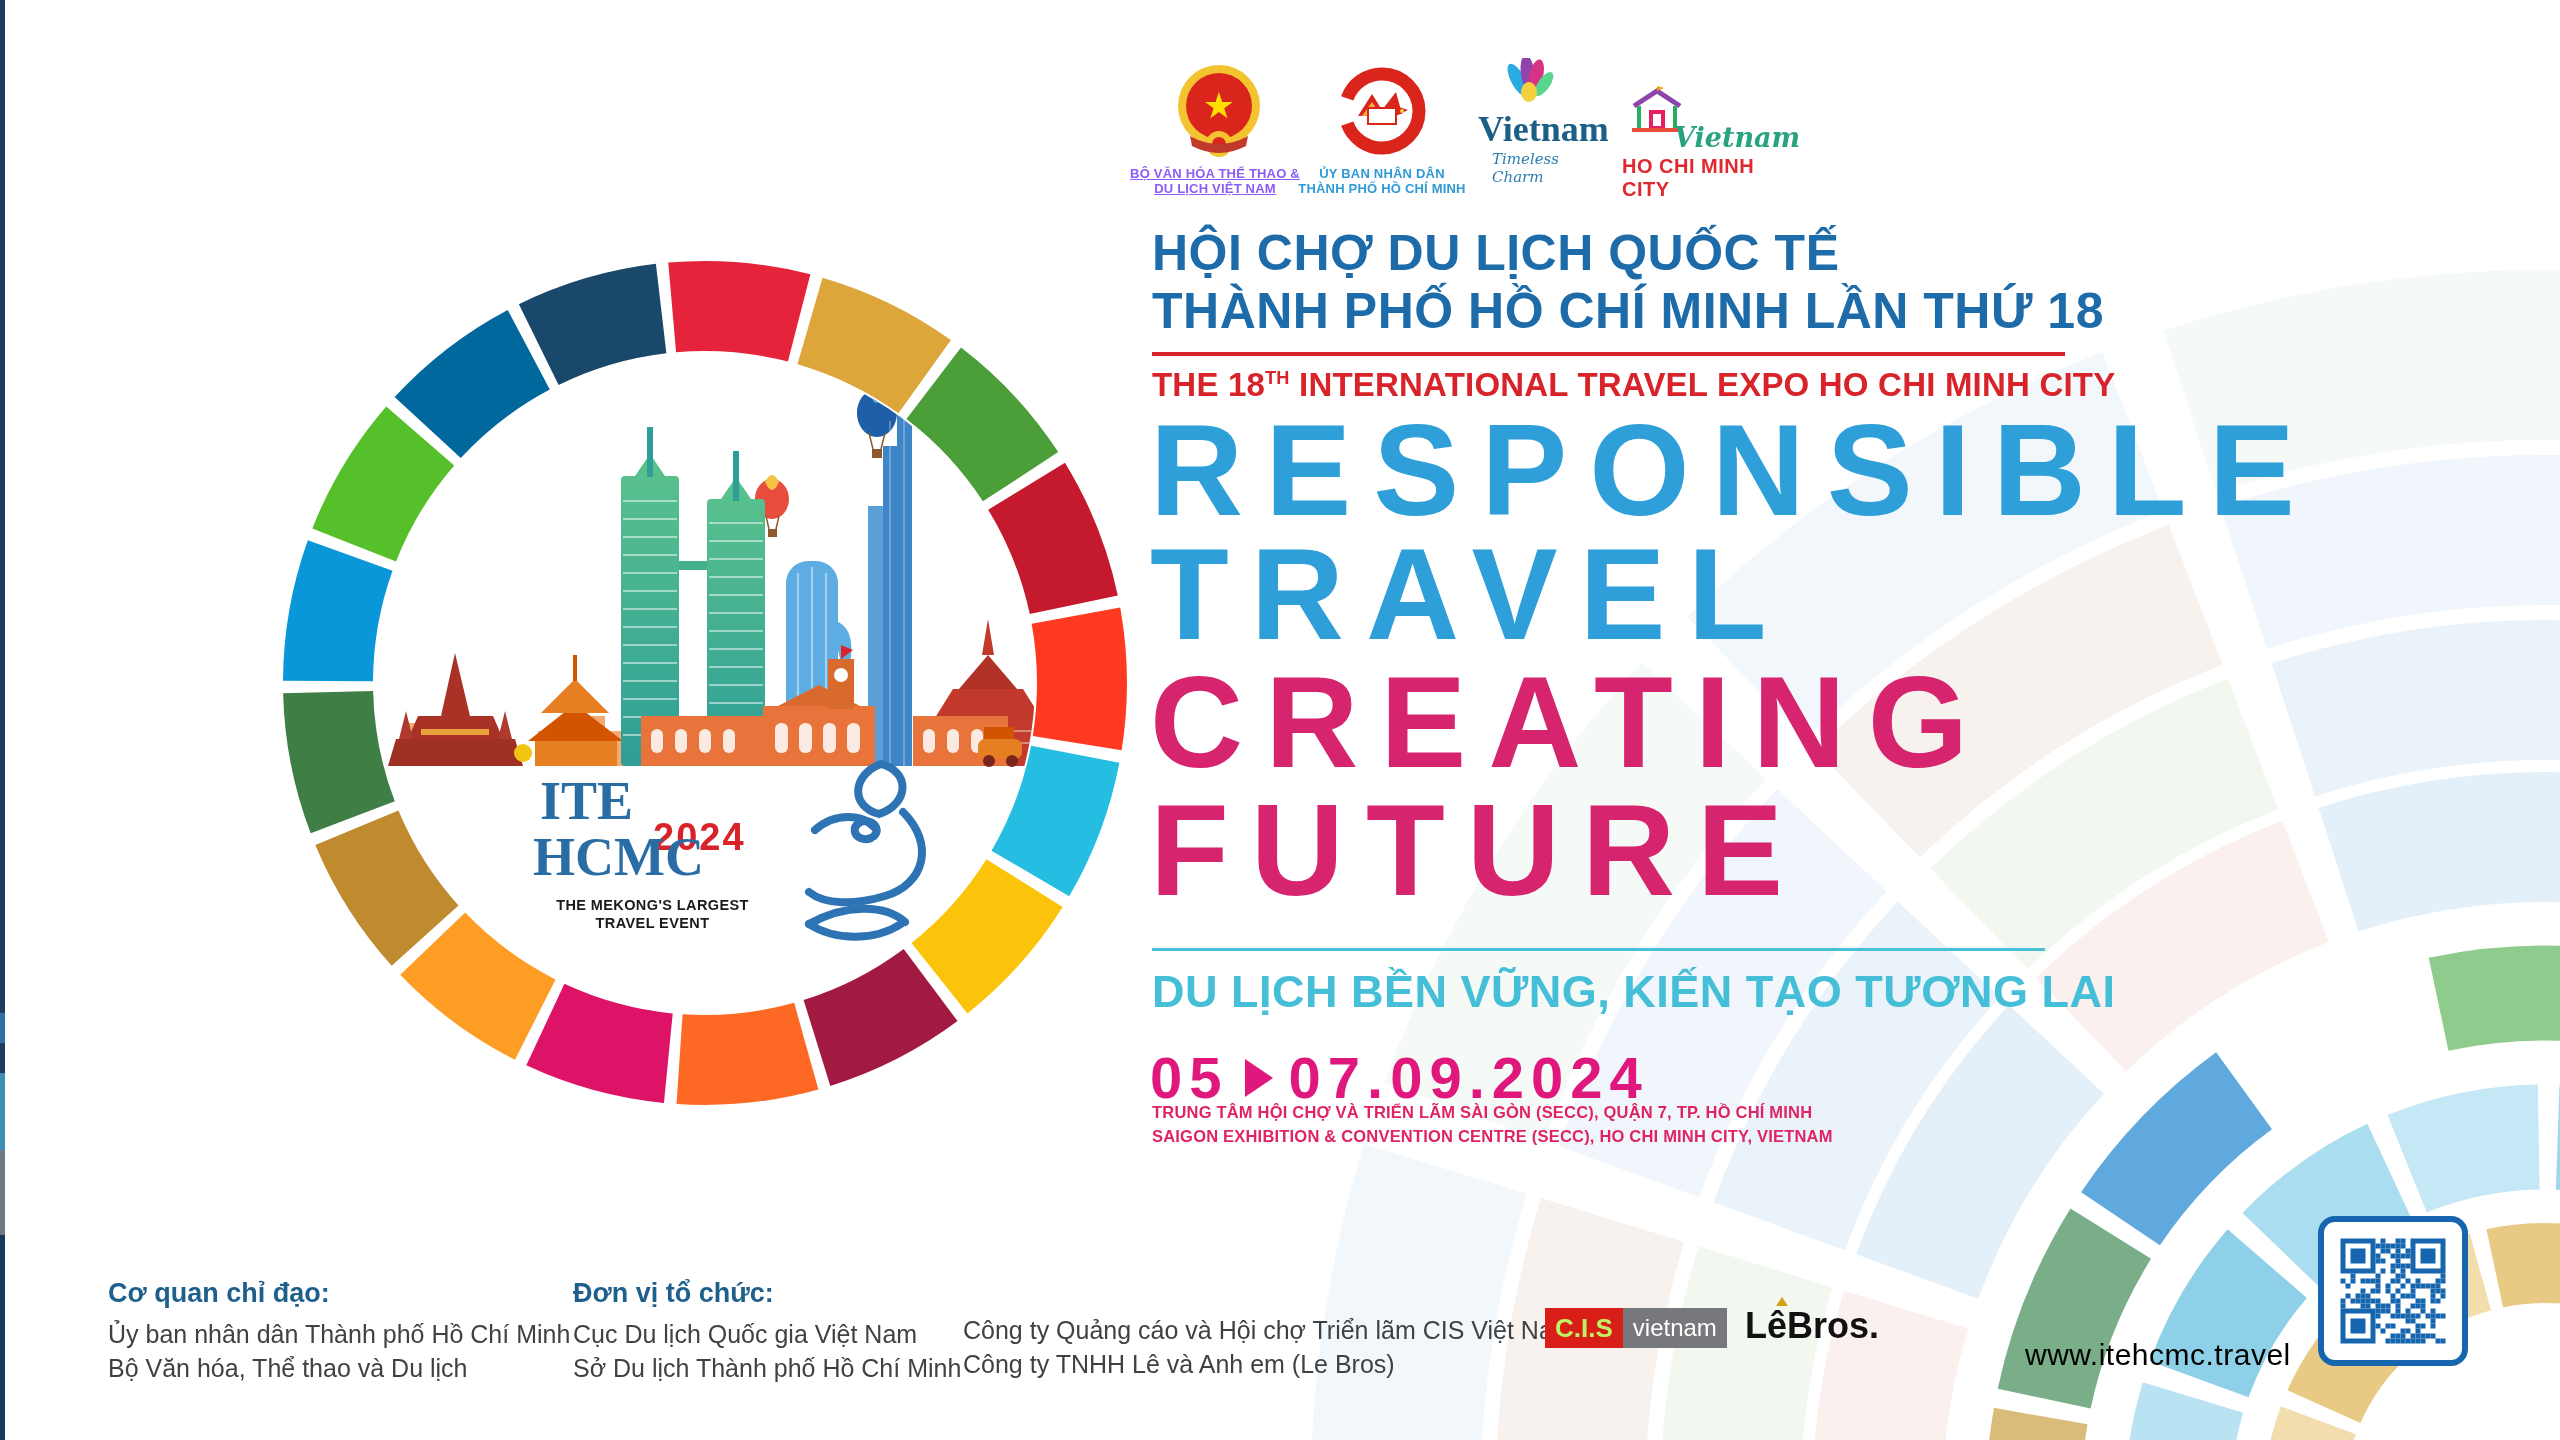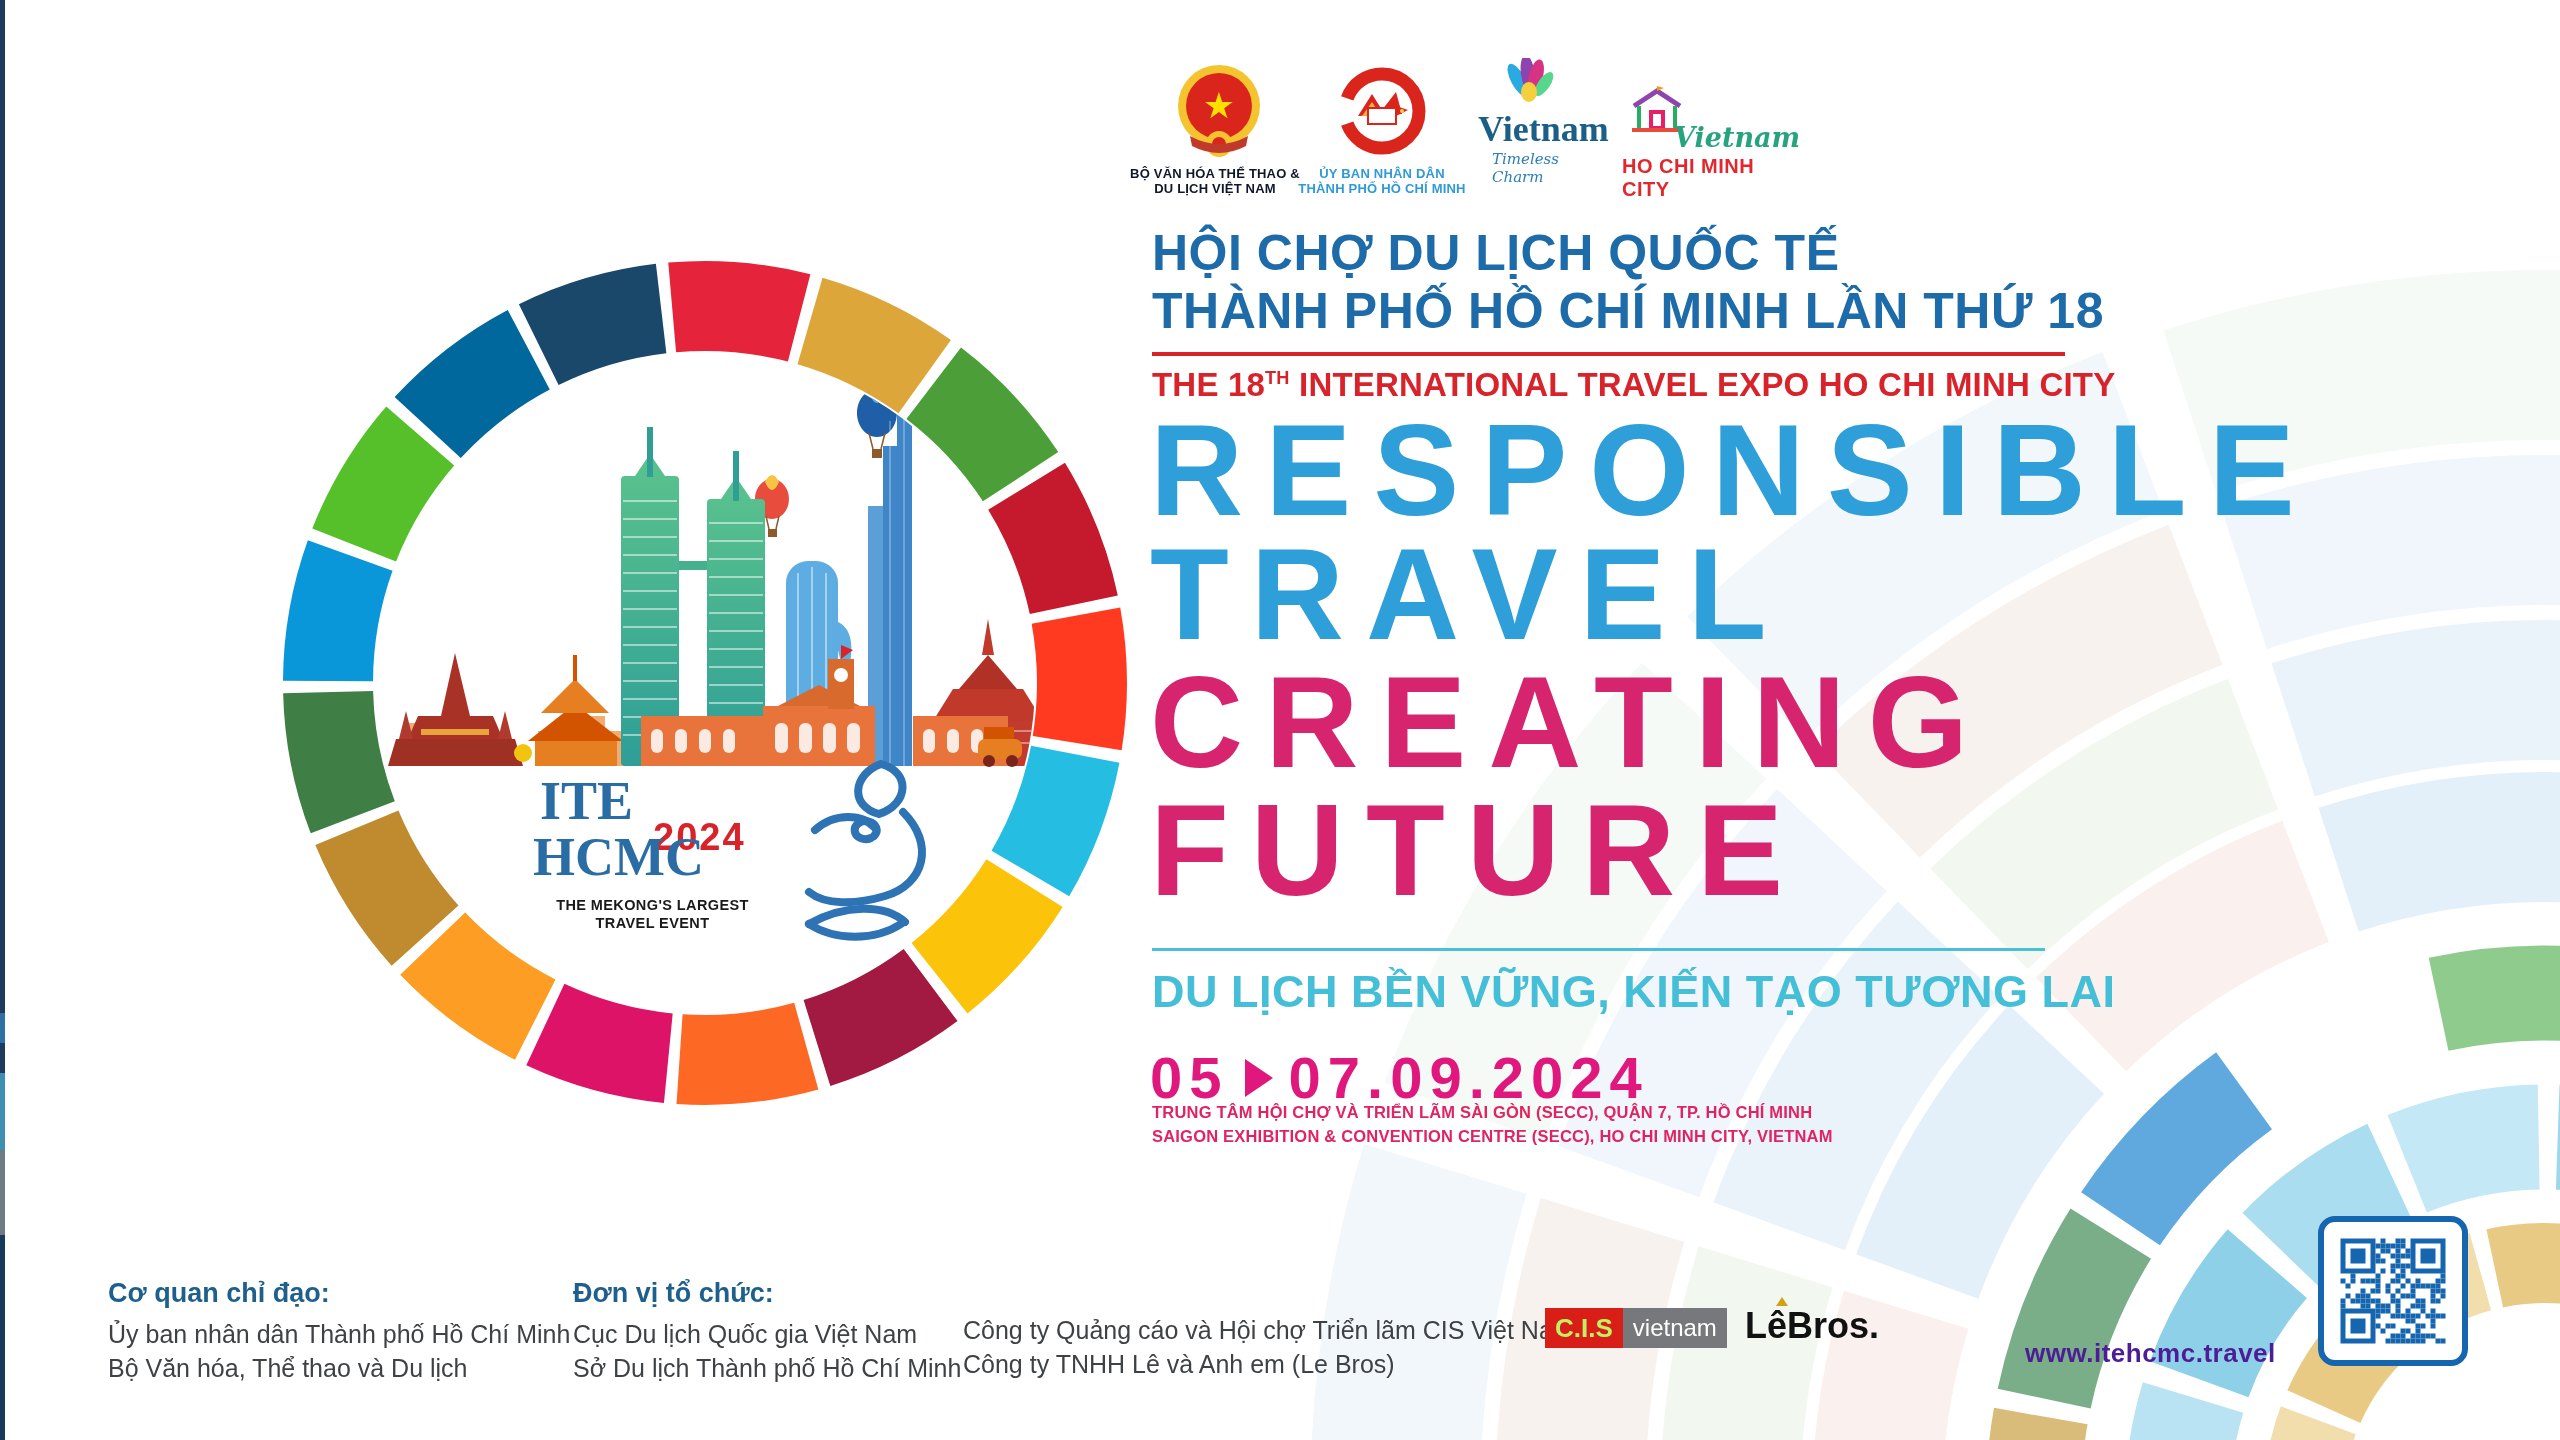--- a/index.html
+++ b/index.html
@@ -6,21 +6,21 @@
   .page{position:relative;width:2560px;height:1440px;background:#ffffff;overflow:hidden;
         font-family:"Liberation Sans",sans-serif;}
   .abs{position:absolute;}
   
   #leftStrip{left:0;top:0;width:5px;height:1440px;z-index:3;}
   #leftStrip div{width:100%;}
   
   #cornerArcs{left:0;top:0;width:2560px;height:1440px;z-index:0;pointer-events:none;}
   
   .logo-caption{font-weight:bold;font-size:13px;line-height:15px;text-align:center;letter-spacing:.2px;}
-  .cap-dark{color:#0f172a;}
+  .cap-dark{color:#8b5cf6;text-decoration:underline;}
   .cap-light{color:#2F9AD6;}
   .vn-word{font-family:"Liberation Serif",serif;font-weight:bold;font-size:36px;color:#1B5E86;}
   .vn-tag{font-family:"DejaVu Serif",serif;font-style:italic;font-size:15px;color:#2C7FB0;}
   .vib-script{font-family:"DejaVu Serif",serif;font-style:italic;font-weight:bold;font-size:27px;color:#27A380;}
   .vib-word{font-weight:bold;font-size:20px;color:#E0282E;letter-spacing:.5px;}
   
   .title-line{font-weight:bold;font-size:50px;line-height:58px;color:#1D6BA8;letter-spacing:.5px;white-space:nowrap;}
   .title-rule{height:4px;background:#D8232A;width:913px;margin-top:12px;}
   .subtitle{font-weight:bold;font-size:33px;color:#D8232A;margin-top:10px;letter-spacing:.2px;white-space:nowrap;}
   .subtitle sup{font-size:.55em;}
@@ -44,21 +44,21 @@
   
   .f-col{z-index:1;}
   .f-head{font-weight:bold;font-size:27px;color:#1E5F8C;margin-bottom:8px;}
   .f-line{font-size:25px;line-height:34px;color:#3F4245;}
   .cis{display:flex;align-items:stretch;height:40px;z-index:1;}
   .cis-left{background:#D81E17;color:#bef264;font-weight:bold;font-size:26px;display:flex;align-items:center;padding:0 10px;}
   .cis-right{background:#77787B;color:#fff;font-size:24px;display:flex;align-items:center;padding:0 10px;}
   .lebros{font-weight:bold;font-size:36px;color:#111;z-index:1;position:absolute;}
   .lebros-caret{position:absolute;left:31px;top:-8px;width:0;height:0;
     border-left:6px solid transparent;border-right:6px solid transparent;border-bottom:9px solid #D4A017;}
-  .website{font-size:26px;color:#4c1d95;letter-spacing:.5px;z-index:2;font-weight:bold;}
+  .website{font-size:30px;color:#000000;letter-spacing:.5px;z-index:2;}
   #qrSvg{left:2318px;top:1216px;width:150px;height:150px;z-index:2;}
 </style>
 </head>
 <body>
 
 <div class="page">
 
   <svg id="cornerArcs" class="abs" viewBox="0 0 2560 1440">
       <circle cx="2545" cy="1505" r="1150" fill="none" stroke="#F5FAF6" stroke-width="170" pathLength="360" stroke-dasharray="23 337" stroke-dashoffset="-148"></circle>
       <circle cx="2545" cy="1505" r="1150" fill="none" stroke="#F2F7FC" stroke-width="170" pathLength="360" stroke-dasharray="23 337" stroke-dashoffset="-174"></circle>

